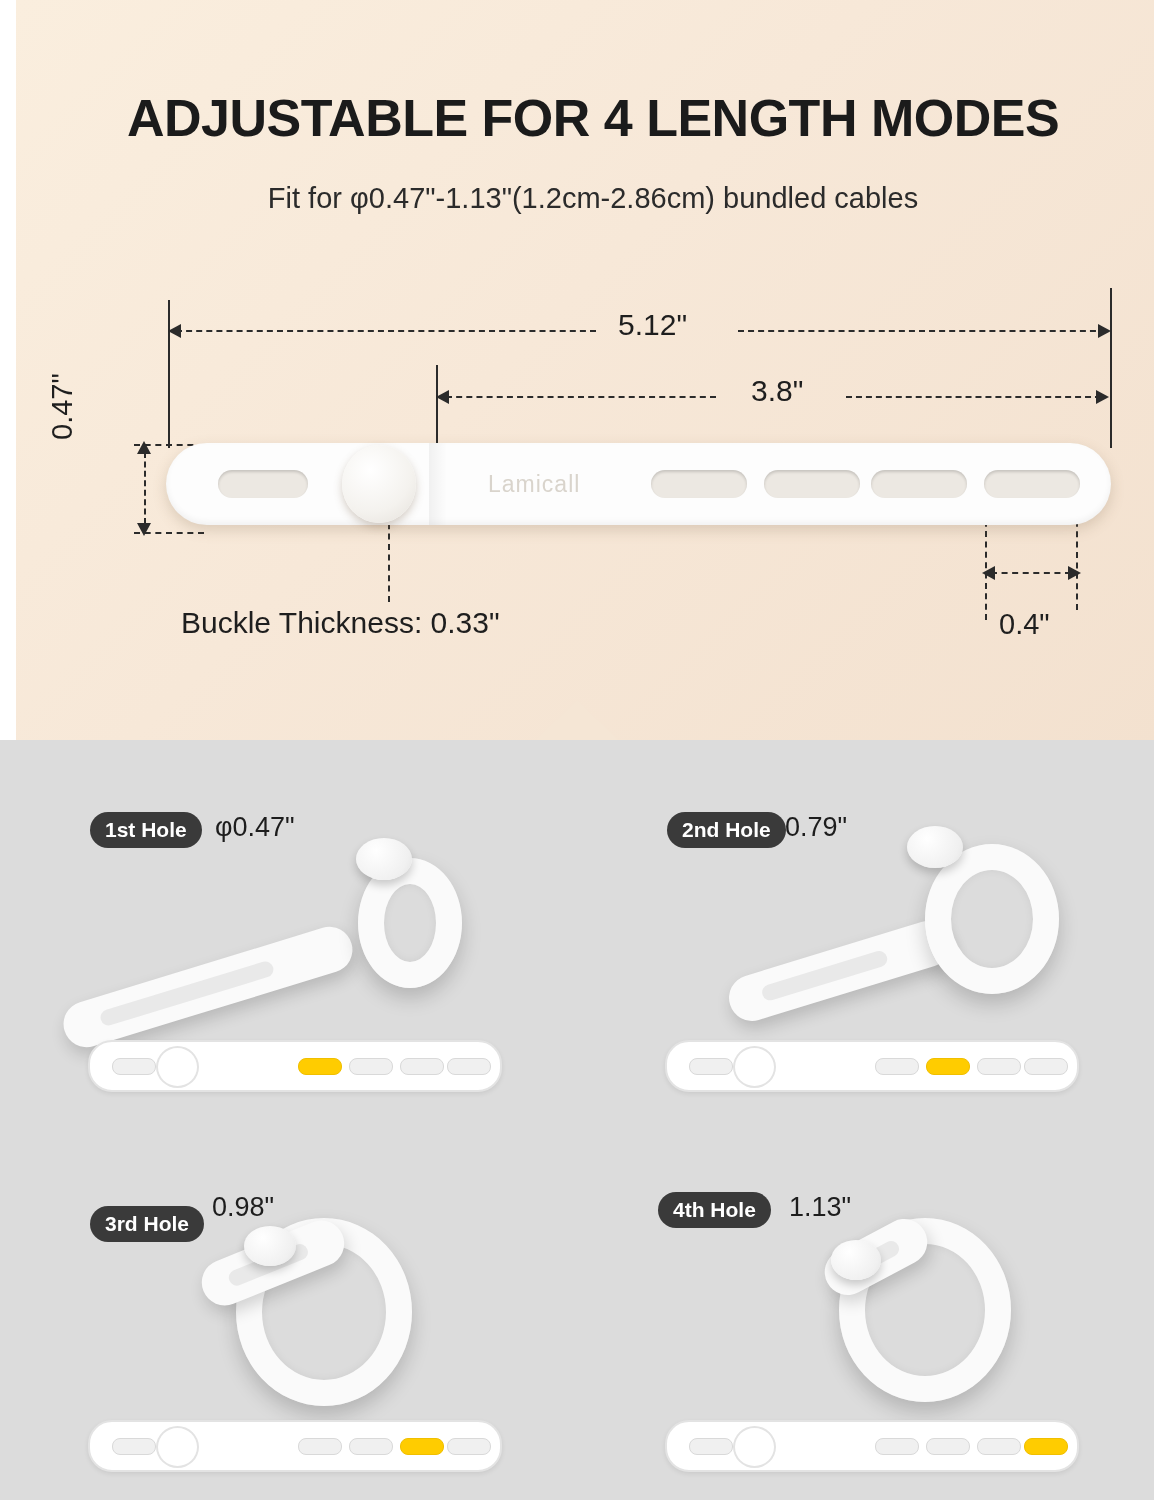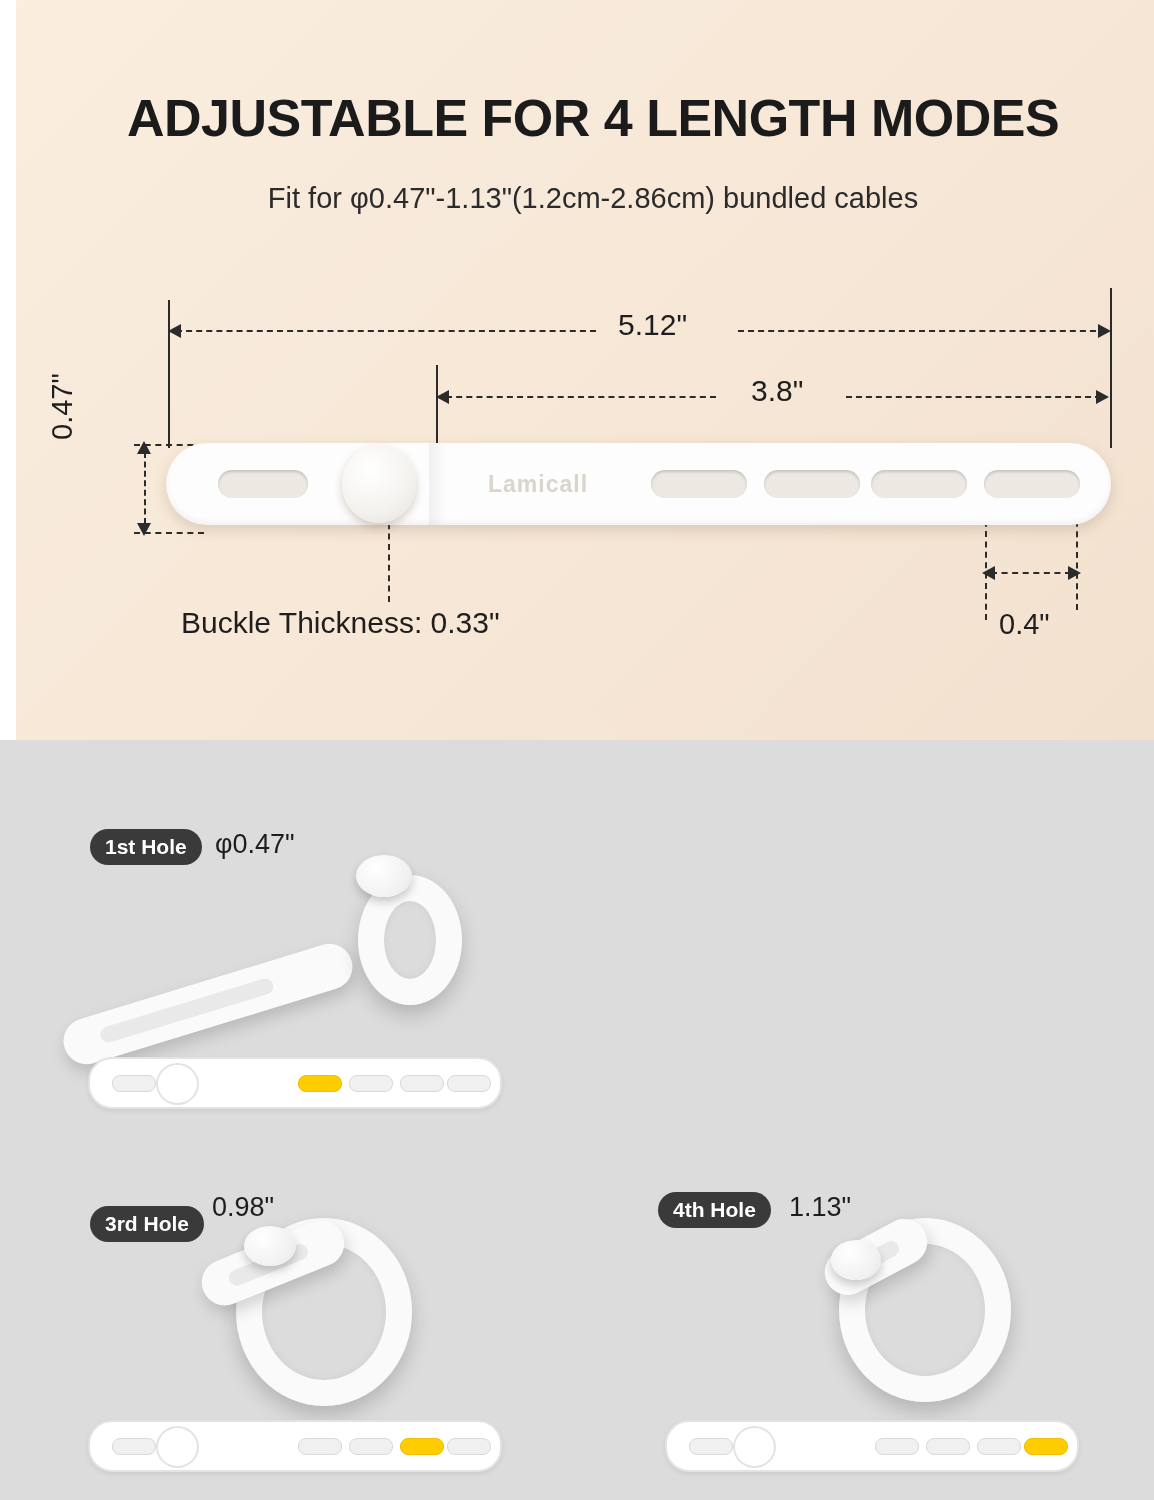--- a/index.html
+++ b/index.html
@@ -119,21 +119,21 @@
     border-radius: 50%;
     background: radial-gradient(circle at 38% 32%, #ffffff 0%, #f4f2ee 60%, #e4e0da 100%);
     box-shadow: 0 4px 9px rgba(120,95,70,0.3);
   }
   .brand {
     position: absolute;
     left: 322px; top: 28px;
     font-size: 23px;
     letter-spacing: 1px;
     color: #d9d4cc;
-    font-weight: bold;
+    font-weight: normal;
   }
   .notch {
     position: absolute;
     left: 263px; top: 0;
     width: 18px; height: 82px;
     background: linear-gradient(to right, rgba(0,0,0,0.05), rgba(0,0,0,0));
   }
 
   
   .wedge {
@@ -312,21 +312,21 @@
     </div>
 
   </div>
 
   <div class="wedge">
     <div class="wedge-tri"></div>
   </div>
 
   <div class="bottom-panel">
 
-    <div class="cell" style="left:0; top:39px;text-align:center;">
+    <div class="cell" style="left:0; top:22px;text-align:center;">
       <div class="badge" style="left:90px; top:50px;">1st Hole</div>
       <div class="cell-dim" style="left:215px; top:50px;">φ0.47"</div>
 
       <div class="photo">
         <div class="tail" style="left:58px; top:166px; width:300px; transform:rotate(-17deg);">
           <div class="tail-slot" style="left:38px; width:180px;"></div>
         </div>
         <div class="ring-outer" style="left:358px; top:60px; width:52px; height:78px;"></div>
         <div class="knob" style="left:356px; top:40px; width:56px; height:42px;"></div>
       </div>
@@ -334,20 +334,41 @@
       <div class="mini" style="left:88px; top:278px;">
         <div class="mini-hole" style="left:22px; width:42px;"></div>
         <div class="mini-buckle"></div>
         <div class="mini-hole on" style="left:208px; width:42px;"></div>
         <div class="mini-hole" style="left:259px; width:42px;"></div>
         <div class="mini-hole" style="left:310px; width:42px;"></div>
         <div class="mini-hole" style="left:357px; width:42px;"></div>
       </div>
     </div>
 
+    <div class="cell" style="left:577px; top:22px;">
+      <div class="badge" style="left:90px; top:50px;">2nd Hole</div>
+      <div class="cell-dim" style="left:208px; top:50px;">0.79"</div>
+
+      <div class="photo">
+        <div class="tail" style="left:148px; top:150px; width:230px; transform:rotate(-17deg);">
+          <div class="tail-slot" style="left:34px; width:130px;"></div>
+        </div>
+        <div class="ring-outer" style="left:348px; top:46px; width:82px; height:98px;"></div>
+        <div class="knob" style="left:330px; top:28px; width:56px; height:42px;"></div>
+      </div>
+
+      <div class="mini" style="left:88px; top:278px;">
+        <div class="mini-hole" style="left:22px; width:42px;"></div>
+        <div class="mini-buckle"></div>
+        <div class="mini-hole" style="left:208px; width:42px;"></div>
+        <div class="mini-hole on" style="left:259px; width:42px;"></div>
+        <div class="mini-hole" style="left:310px; width:42px;"></div>
+        <div class="mini-hole" style="left:357px; width:42px;"></div>
+      </div>
+    </div>
 
     <div class="cell" style="left:0; top:402px;">
       <div class="badge" style="left:90px; top:64px;">3rd Hole</div>
       <div class="cell-dim" style="left:212px; top:50px;">0.98"</div>
 
       <div class="photo">
         <div class="ring-outer" style="left:236px; top:40px; width:124px; height:136px;"></div>
         <div class="tail" style="left:198px; top:62px; width:150px; transform:rotate(-22deg);">
           <div class="tail-slot" style="left:28px; width:84px;"></div>
         </div>

